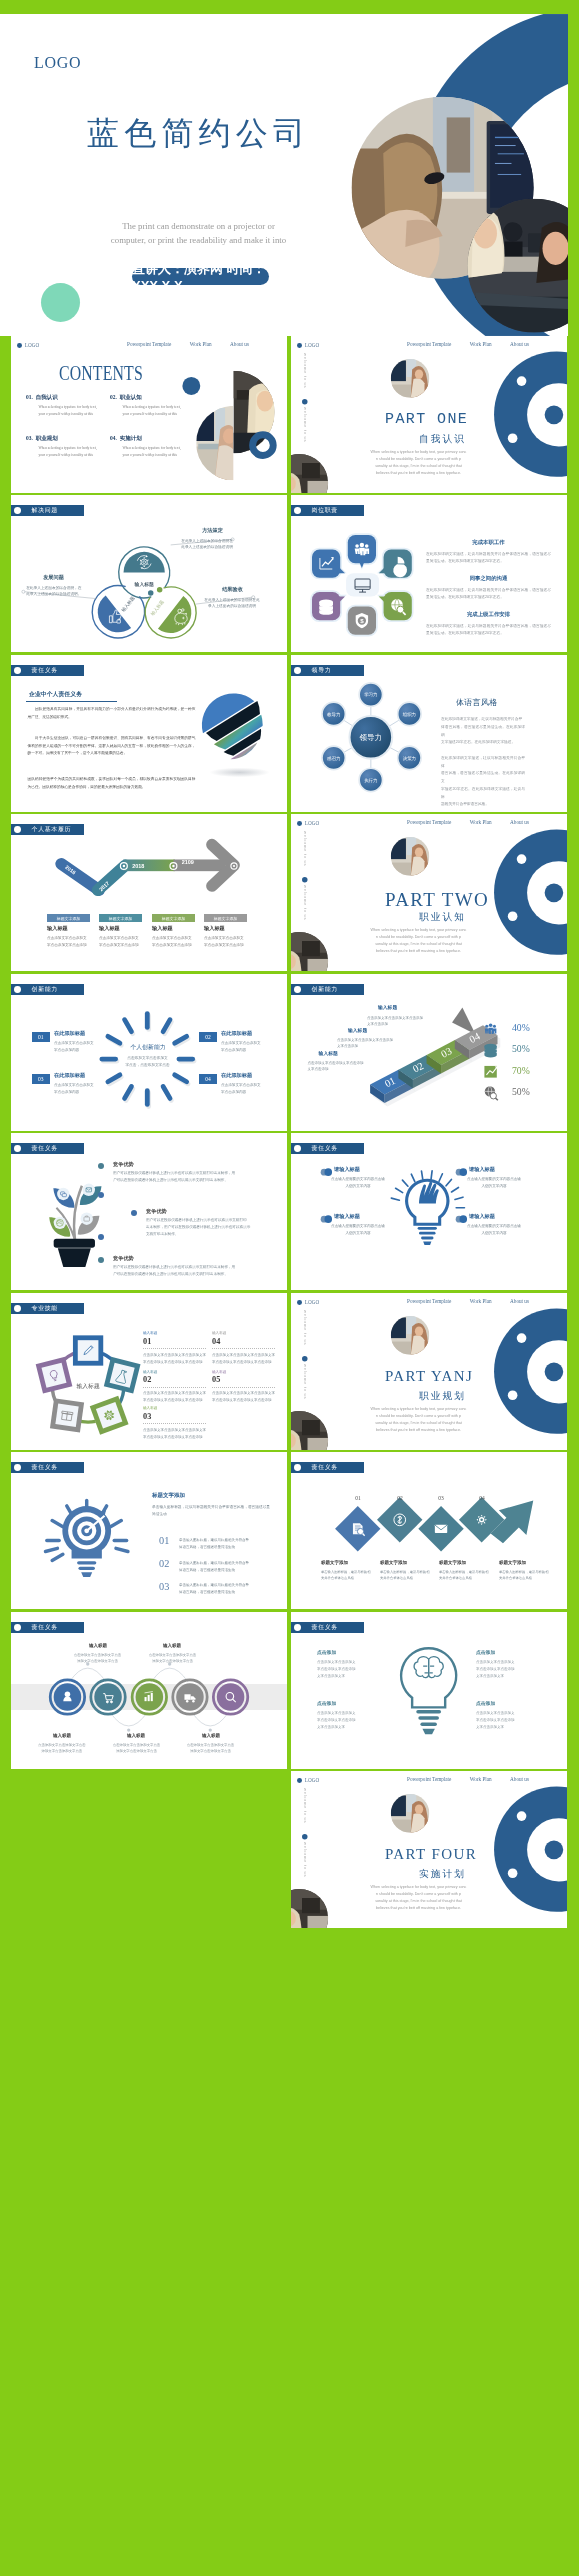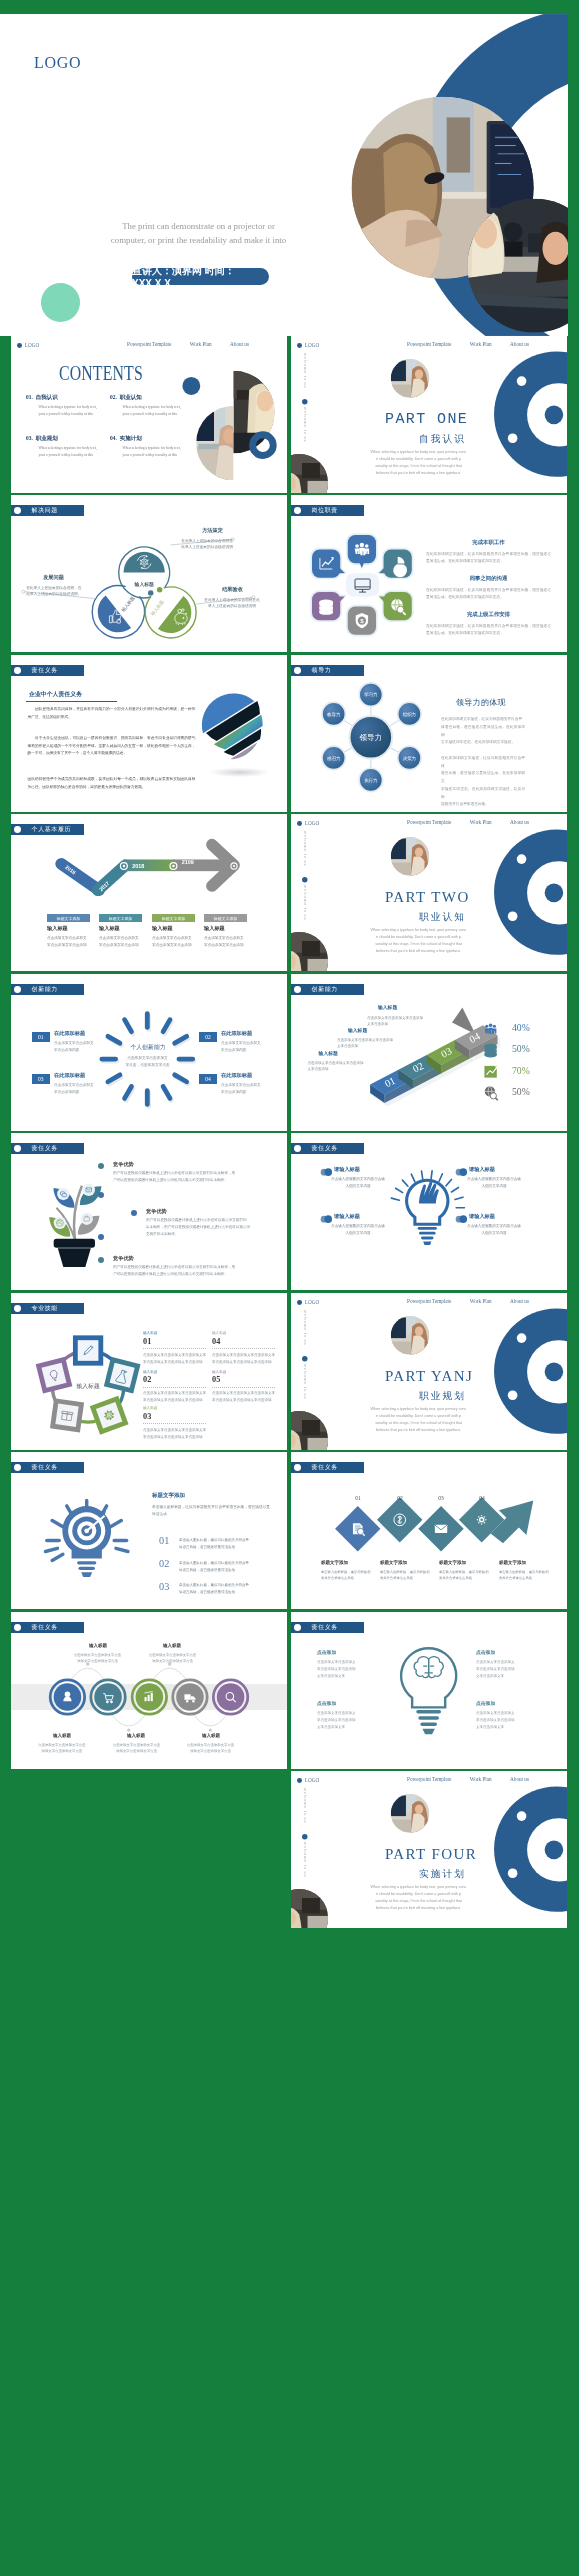--- a/index.html
+++ b/index.html
@@ -1,18 +1,18 @@
 <!DOCTYPE html>
 <html style="font-size:11px"><head>
 <meta charset="utf-8">
 <style>
   html,body{margin:0;padding:0;background:#fff;}
   body{width:579px;height:2576px;position:relative;overflow:hidden;
        font-family:"Liberation Sans",sans-serif;}
-  .page{position:absolute;left:0;top:0;width:579px;height:2576px;background:#15803d;}
+  .page{position:absolute;left:0;top:0;width:579px;height:2576px;background:#84cc16;}
   .slide{position:absolute;overflow:hidden;background:#fff;}
   .dots{background-image:radial-gradient(circle at 0.7px 0.7px, #e9eced 0.4px, transparent 0.4px);
         background-size:2.1px 2.1px;}
 
   
   .wm{position:absolute;left:11px;top:23.4px;width:61px;height:12.4px;background:#efefef;
       display:flex;align-items:center;}
   .wm-sun{width:15px;height:9.7px;margin-left:3.4px;position:relative;}
   .wm-txt{font-size:6.2px;color:#555;margin-left:2.1px;letter-spacing:0;line-height:1;}
   .wm-sub{font-size:2.1px;color:#999;}
@@ -116,23 +116,24 @@
         <path d="M676,300 q22,-34 46,-6 q14,40 8,80 l-58,10 Z" fill="#e6dcc5"></path>
         <path d="M686,308 q18,-24 36,-2 q12,34 6,70 l-44,6 Z" fill="#f0e7d2"></path>
         <ellipse cx="704" cy="318" rx="17" ry="22" fill="#e9c5a6"></ellipse>
         <path d="M786,310 q28,-20 46,8 q8,34 2,66 l-56,6 Z" fill="#2a231e"></path>
         <ellipse cx="806" cy="340" rx="19" ry="24" fill="#e2b192"></ellipse>
         <path d="M678,410 l194,0 l0,52 l-194,0 Z" fill="#222930"></path>
         <path d="M690,404 l180,12 l0,14 l-180,-8 Z" fill="#39434c"></path>
       </g>
     </svg>
     <div class="hero-logo" style="left:34px;top:41px;font-size:16px;letter-spacing:0.7px;line-height:1;">LOGO</div>
+    <div class="hero-t1" style="left:87px;top:103px;font-size:32px;letter-spacing:5.2px;line-height:1;">蓝色简约公司</div>
     <div class="hero-sub" style="left:0;top:208px;width:397px;font-size:8.8px;">The print can demonstrate on a projector or</div>
     <div class="hero-sub" style="left:0;top:222px;width:397px;font-size:8.8px;">computer, or print the readability and make it into</div>
-    <div class="hero-pill" style="left:132px;top:254px;width:137px;height:17px;font-size:10px;">宣讲人：演界网    时间：XXX.X.X.</div>
+    <div class="hero-pill" style="left:132px;top:254px;width:137px;height:17px;font-size:13px;">宣讲人：演界网    时间：XXX.X.X.</div>
     <div class="mintdot" style="left:41px;top:269px;width:39px;height:39px;"></div>
   </div>
 
   <div class="slide" id="s2" style="left:11px;top:336px;width:276px;height:157px;">
     <div class="s-logo">
       <span class="dot"></span>
       <span class="tx">LOGO</span>
     </div>
     <div class="s-nav">
       <span>Powerpoint Template</span>
@@ -286,21 +287,21 @@
       </g>
       <circle cx="386" cy="113" r="91" fill="#2a5d8f"></circle>
       <circle cx="389" cy="114" r="46" fill="#ffffff"></circle>
       <circle cx="382" cy="114" r="13.5" fill="#2a5d8f"></circle>
       <circle cx="335" cy="65" r="7" fill="#ffffff"></circle>
       <circle cx="322" cy="148" r="7" fill="#ffffff"></circle>
       <circle cx="20" cy="95" r="4" fill="#2a5d8f"></circle>
     </svg>
     <div class="sideword" style="left:11.7px;top:17px;">welcome to us</div>
     <div class="sideword" style="left:11.7px;top:71px;">welcome to us</div>
-    <div class="sec-en" style="left:94px;top:76px;font-size:15px;line-height:1;">PART  TWO</div>
+    <div class="sec-en" style="left:94px;top:76px;font-size:19px;line-height:1;">PART  TWO</div>
     <div class="sec-cn" style="left:128px;top:98px;font-size:9.7px;line-height:1;">职业认知</div>
     <div class="sec-body" style="left:78px;top:113px;width:99px;font-size:3.7px;">When selecting a typeface for body text, your primary conc
 n should be readability. Don’t come a yourself with p
 sonality at this stage, I’m in the school of thought that
 believes that you’re bett off mastring a few typeface.</div>
   </div>
       <div class="slide" style="left:291px;top:1293px;width:276px;height:157px;">
     <div class="s-logo">
       <span class="dot"></span>
       <span class="tx">LOGO</span>
@@ -698,21 +699,21 @@
             <circle cx="62" cy="149" r="17" fill="url(#nb)"></circle>
      <circle cx="62" cy="149" r="17" fill="none" stroke="#e2eaf1" stroke-width="2.5"></circle>
      <text x="62" y="151.5" text-anchor="middle" font-size="6.5" fill="#fff">感召力</text>
           </g>
           <g>
             <circle cx="62" cy="85" r="17" fill="url(#nb)"></circle>
      <circle cx="62" cy="85" r="17" fill="none" stroke="#e2eaf1" stroke-width="2.5"></circle>
      <text x="62" y="87.5" text-anchor="middle" font-size="6.5" fill="#fff">教导力</text>
           </g>
   </svg>
-  <div style="position:absolute;left:165px;top:44px;font-size:8px;color:#1f4e79;line-height:1;letter-spacing:0.3px;">领导力的体现</div>
+  <div style="position:absolute;left:165px;top:44px;font-size:8px;color:#1f4e79;line-height:1;letter-spacing:0.3px;">体语言风格</div>
   <div style="position:absolute;left:150px;top:61px;width:84px;font-size:3.7px;color:#8a8f95;line-height:2.1;text-align:justify;">在此添加详细文字描述，建议与标题相关并符合整<br>体语言风格，语言描述尽量简洁生动。在此添加详细<br>文字描述20字左右。在此添加详细文字描述。<br><br>在此添加详细文字描述，建议与标题相关并符合整体<br>语言风格，语言描述尽量简洁生动。在此添加详细文<br>字描述20字左右。在此添加详细文字描述，建议与标<br>题相关并符合整体语言风格。</div>
       </div>
       <div class="slide dots" style="left:11px;top:814px;width:276px;height:157px;">
         <div class="titlebar">
    <span class="tb-dot"></span>
    <span>个人基本履历</span>
         </div>
   <svg width="276" height="157" style="position:absolute;left:0;top:0;" viewBox="0 0 401 227">
    <defs>
      <linearGradient id="zg1" x1="0" y1="0" x2="1" y2="0">

